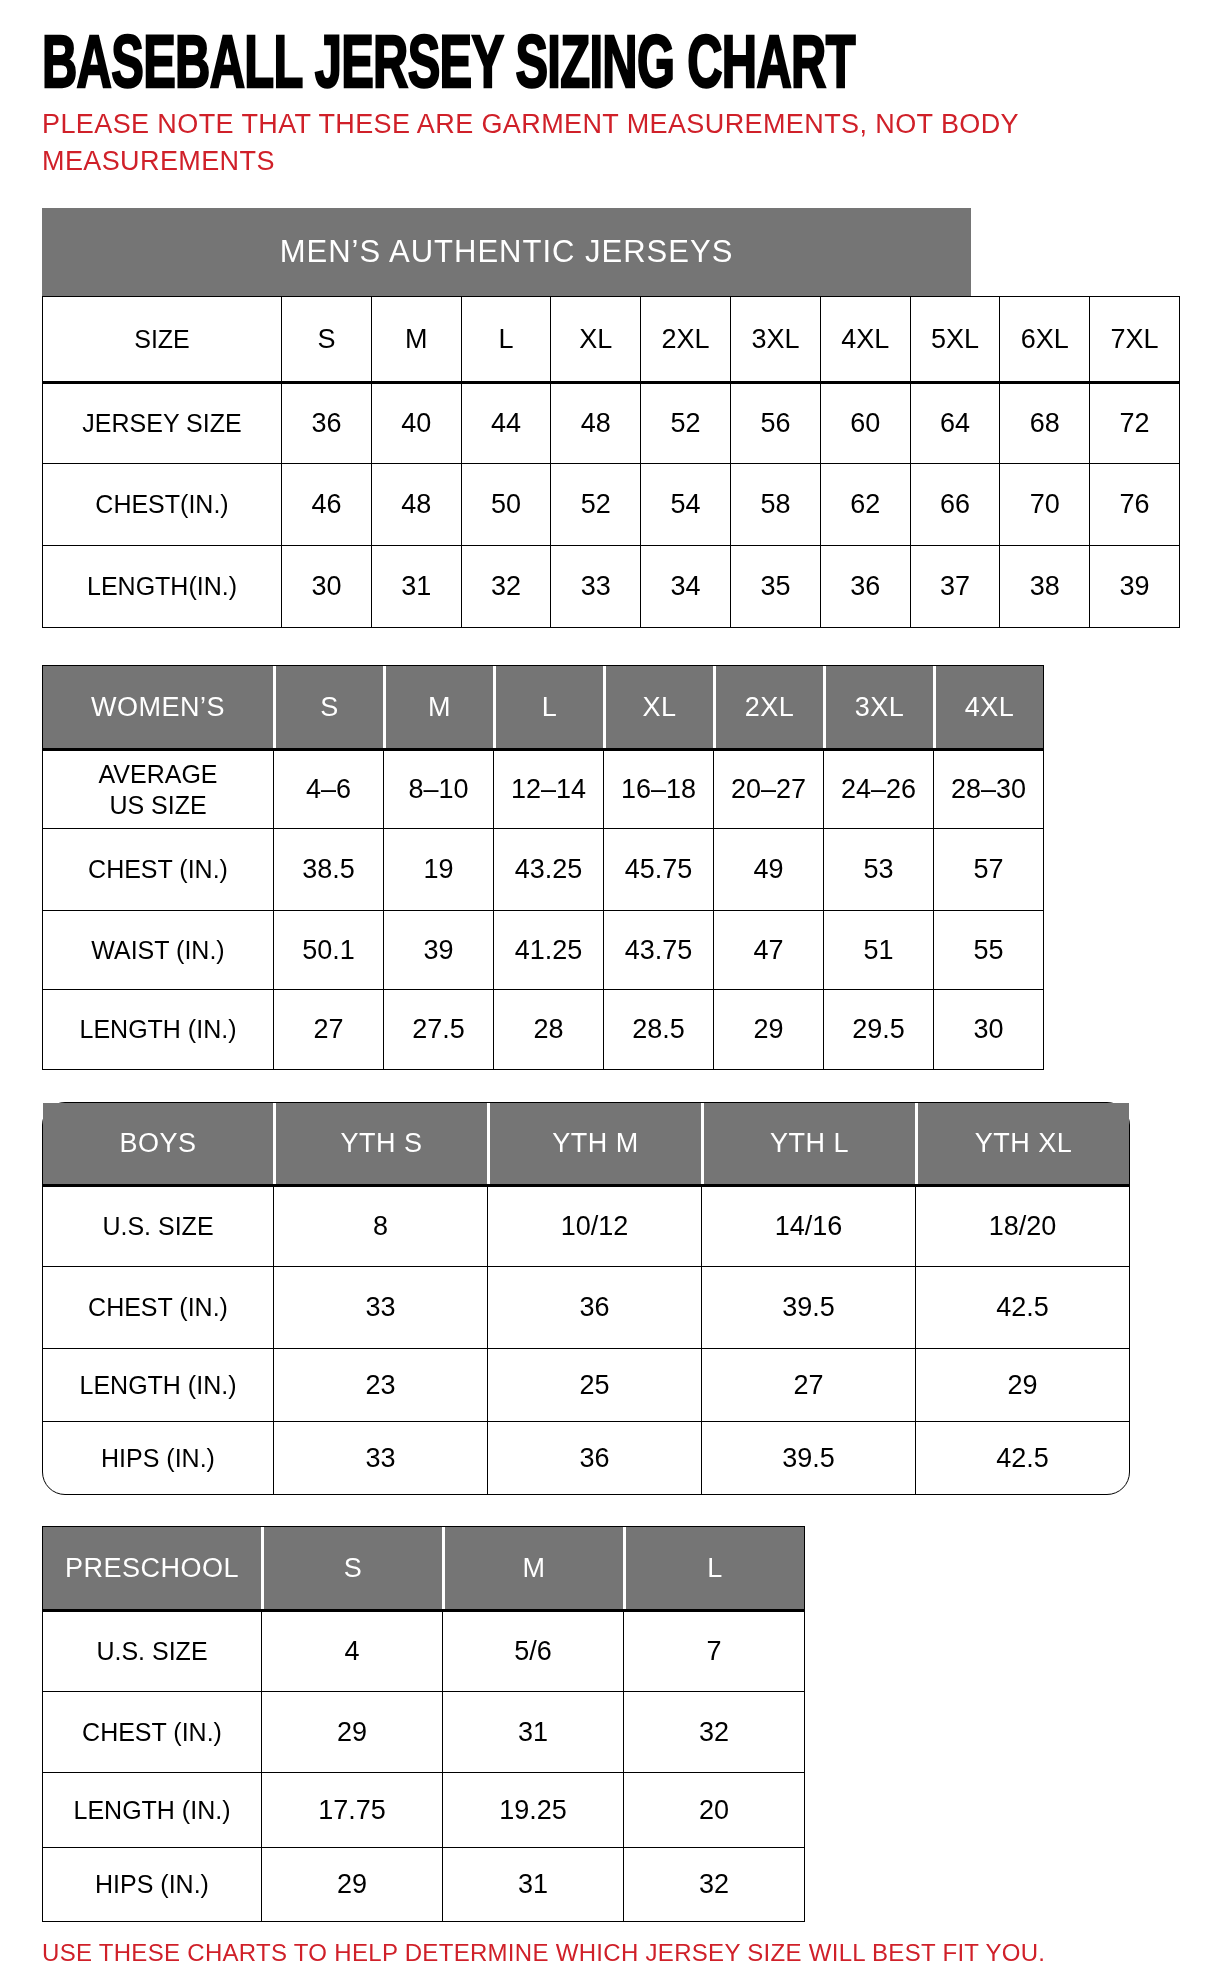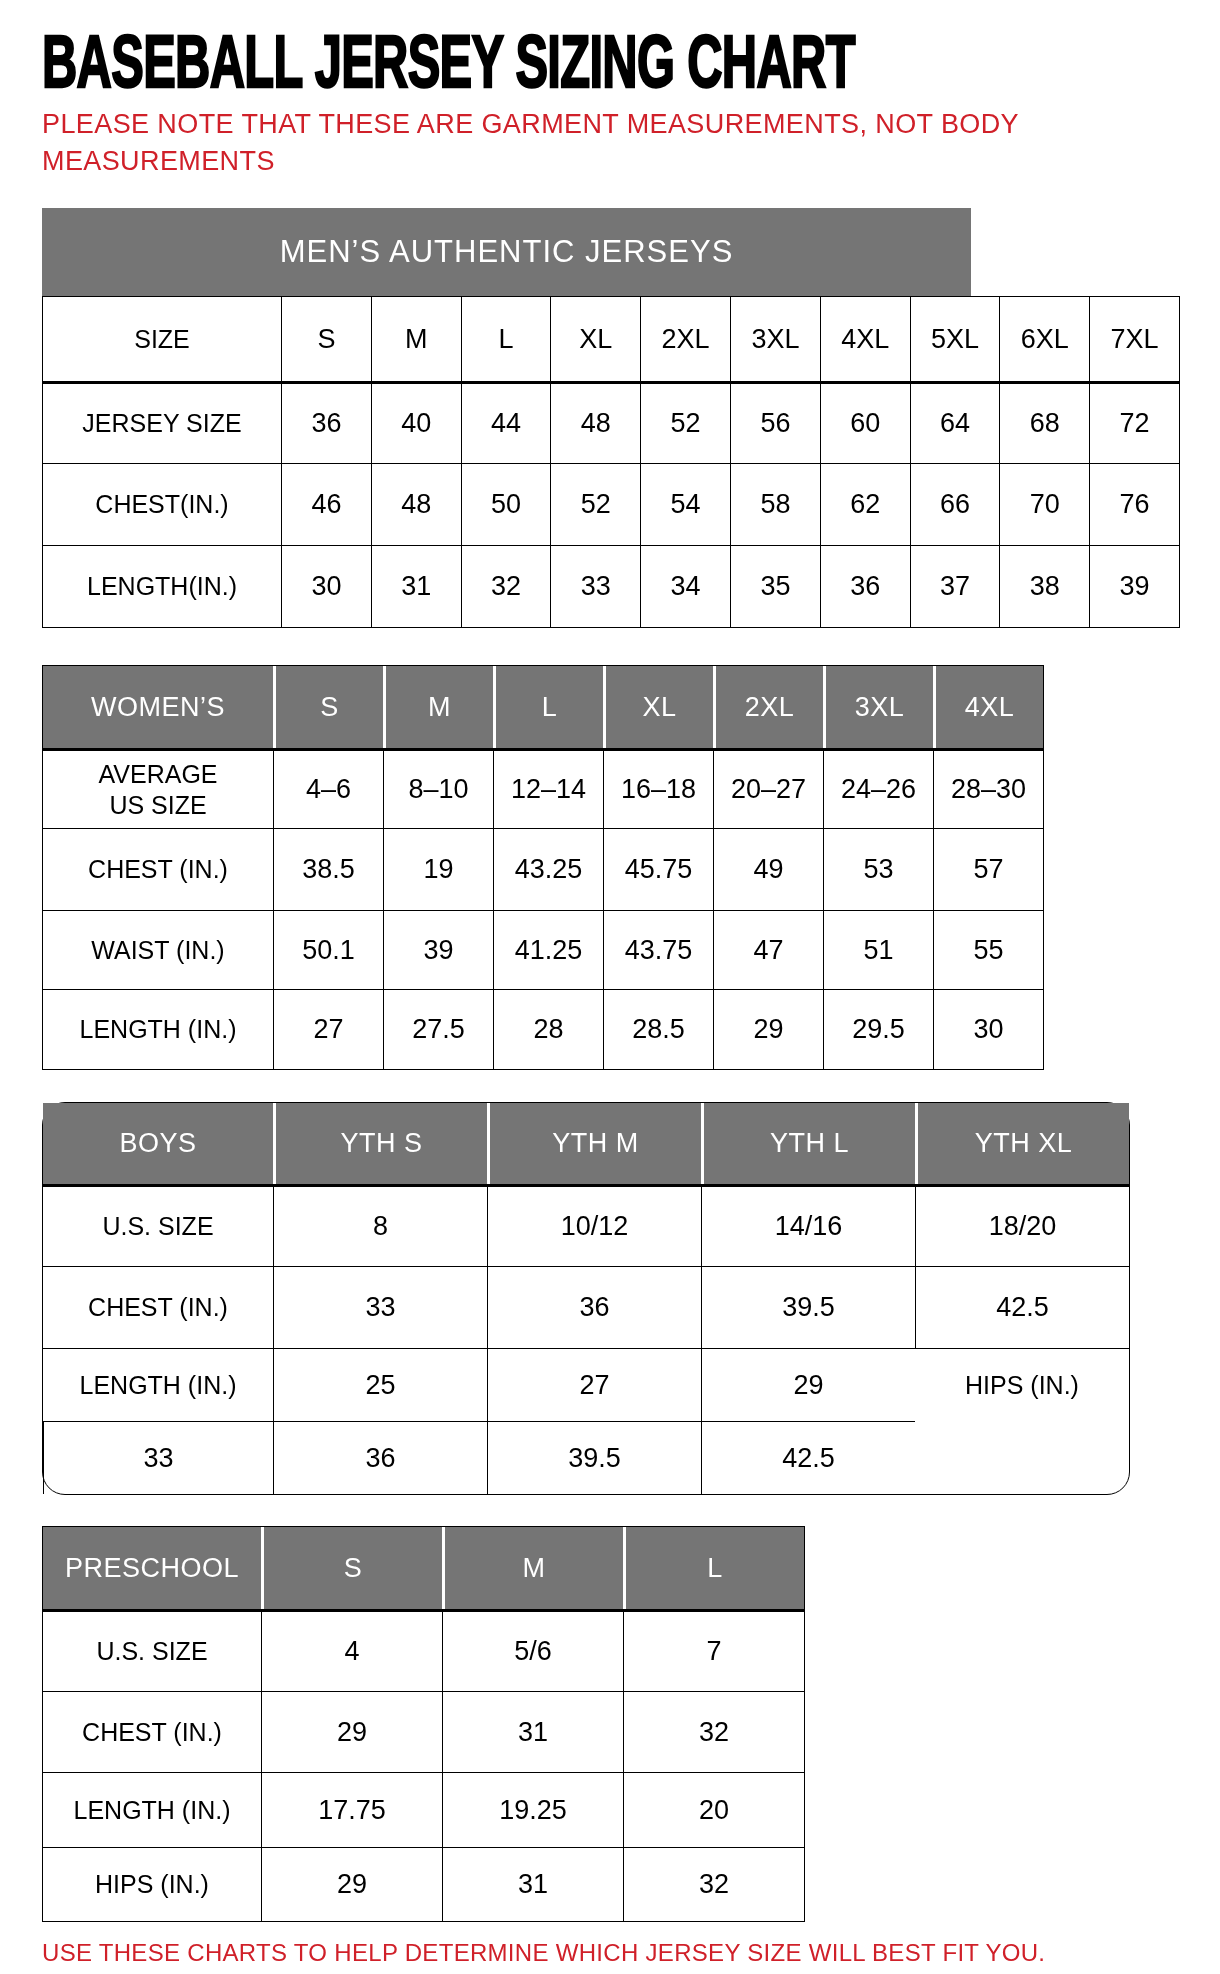--- a/index.html
+++ b/index.html
@@ -201,20 +201,21 @@
       <div class="cell val r1">8</div>
       <div class="cell val r1">10/12</div>
       <div class="cell val r1">14/16</div>
       <div class="cell val r1">18/20</div>
       <div class="cell lbl c0">CHEST (IN.)</div>
       <div class="cell val">33</div>
       <div class="cell val">36</div>
       <div class="cell val">39.5</div>
       <div class="cell val">42.5</div>
       <div class="cell lbl c0">LENGTH (IN.)</div>
+      <div class="cell val">23</div>
       <div class="cell val">25</div>
       <div class="cell val">27</div>
       <div class="cell val">29</div>
       <div class="cell lbl c0">HIPS (IN.)</div>
       <div class="cell val">33</div>
       <div class="cell val">36</div>
       <div class="cell val">39.5</div>
       <div class="cell val">42.5</div>
     </div>
 

